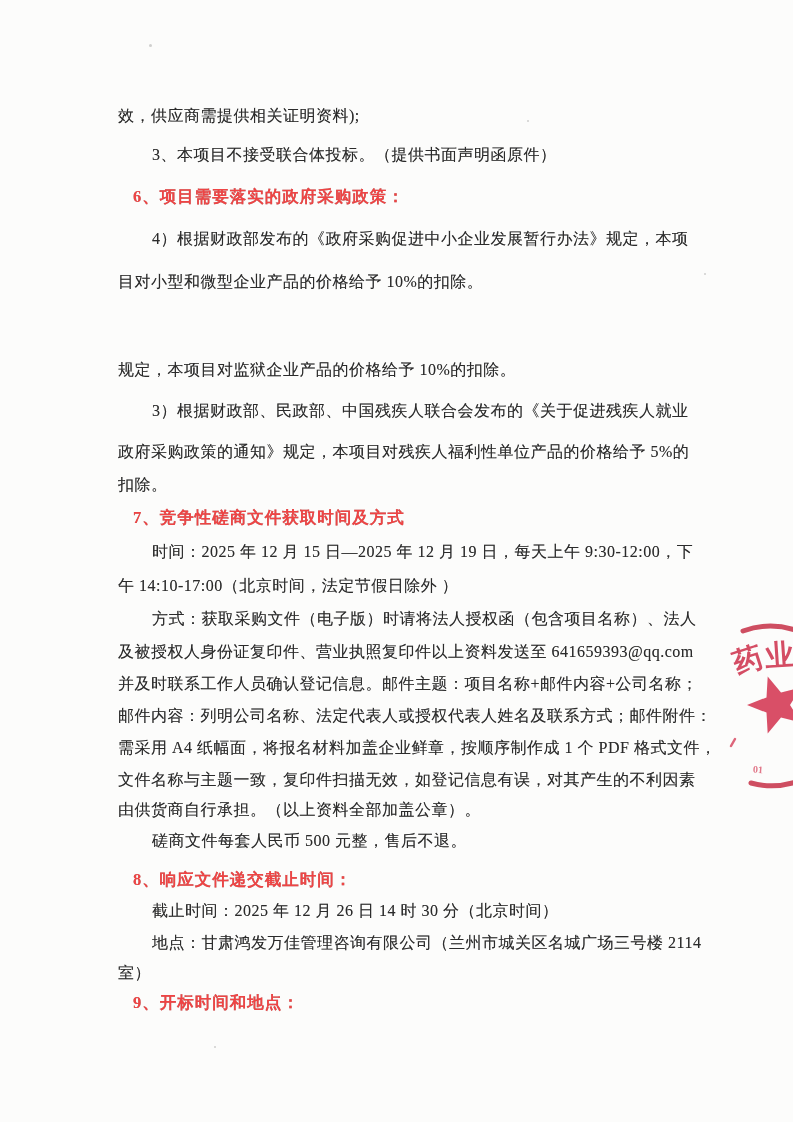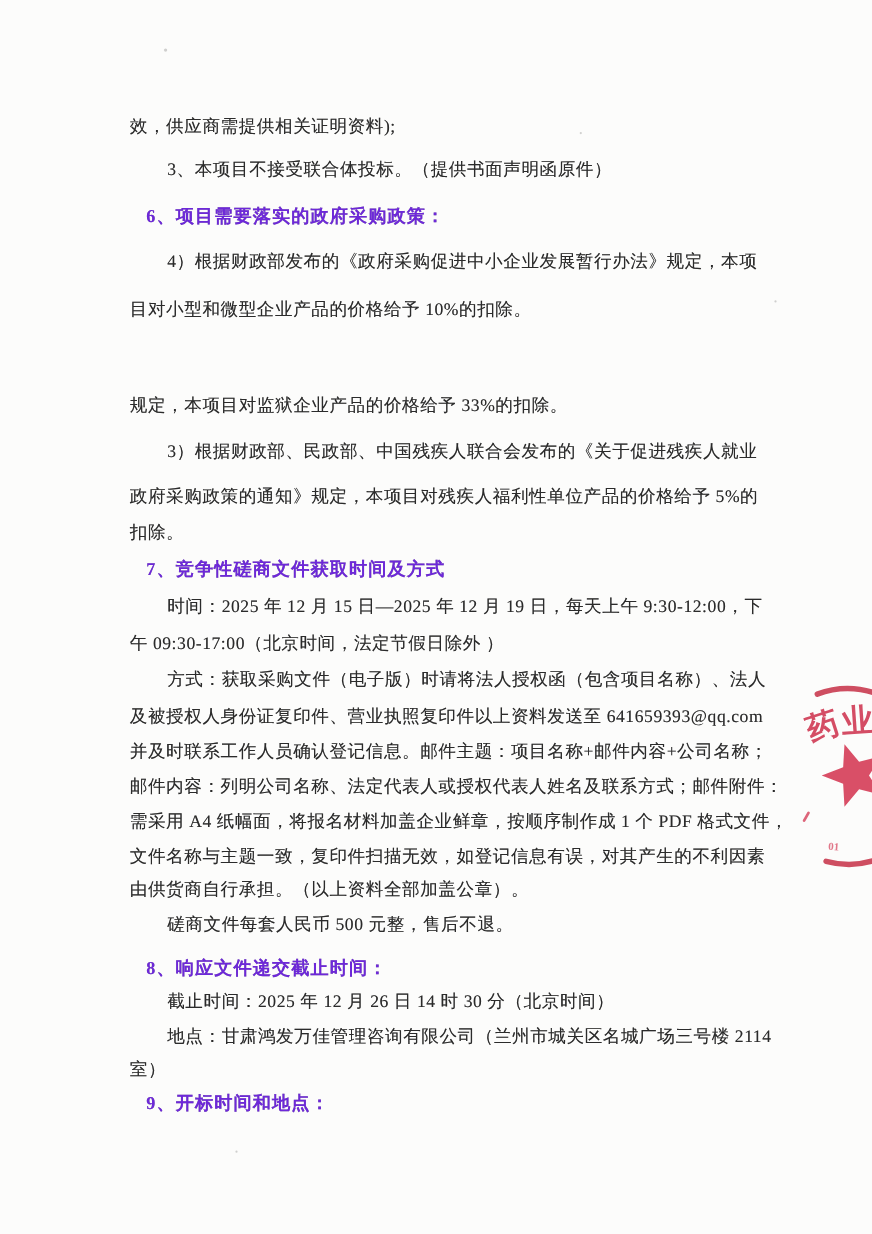--- a/index.html
+++ b/index.html
@@ -18,21 +18,21 @@
     line-height: 22px;
     color: #2b2b2b;
     white-space: pre;
     letter-spacing: 0.5px;
     text-shadow: 0 0 0.4px #55555588;
   }
   .line.indent { left: 152px; }
   .line.heading {
     left: 133px;
     font-weight: bold;
-    color: #6d28d9;
+    color: #ef4444;
     font-size: 16.5px;
     letter-spacing: 1px;
   }
   .stamp {
     position: absolute;
     left: 723px;
     top: 615px;
     width: 70px;
     height: 185px;
     pointer-events: none;
@@ -52,27 +52,27 @@
 </head>
 <body>
 
 <div class="page">
 
   <div class="line" style="top:105px">效，供应商需提供相关证明资料);</div>
   <div class="line indent" style="top:144px">3、本项目不接受联合体投标。（提供书面声明函原件）</div>
   <div class="line heading" style="top:186px">6、项目需要落实的政府采购政策：</div>
   <div class="line indent" style="top:228px">4）根据财政部发布的《政府采购促进中小企业发展暂行办法》规定，本项</div>
   <div class="line" style="top:271px">目对小型和微型企业产品的价格给予 10%的扣除。</div>
-  <div class="line" style="top:359px">规定，本项目对监狱企业产品的价格给予 33%的扣除。</div>
+  <div class="line" style="top:359px">规定，本项目对监狱企业产品的价格给予 10%的扣除。</div>
   <div class="line indent" style="top:400px">3）根据财政部、民政部、中国残疾人联合会发布的《关于促进残疾人就业</div>
   <div class="line" style="top:441px">政府采购政策的通知》规定，本项目对残疾人福利性单位产品的价格给予 5%的</div>
   <div class="line" style="top:474px">扣除。</div>
   <div class="line heading" style="top:507px">7、竞争性磋商文件获取时间及方式</div>
   <div class="line indent" style="top:541px">时间：2025 年 12 月 15 日—2025 年 12 月 19 日，每天上午 9:30-12:00，下</div>
-  <div class="line" style="top:575px">午 09:30-17:00（北京时间，法定节假日除外 ）</div>
+  <div class="line" style="top:575px">午 14:10-17:00（北京时间，法定节假日除外 ）</div>
   <div class="line indent" style="top:608px">方式：获取采购文件（电子版）时请将法人授权函（包含项目名称）、法人</div>
   <div class="line" style="top:641px">及被授权人身份证复印件、营业执照复印件以上资料发送至 641659393@qq.com</div>
   <div class="line" style="top:673px">并及时联系工作人员确认登记信息。邮件主题：项目名称+邮件内容+公司名称；</div>
   <div class="line" style="top:705px">邮件内容：列明公司名称、法定代表人或授权代表人姓名及联系方式；邮件附件：</div>
   <div class="line" style="top:737px">需采用 A4 纸幅面，将报名材料加盖企业鲜章，按顺序制作成 1 个 PDF 格式文件，</div>
   <div class="line" style="top:769px">文件名称与主题一致，复印件扫描无效，如登记信息有误，对其产生的不利因素</div>
   <div class="line" style="top:799px">由供货商自行承担。（以上资料全部加盖公章）。</div>
   <div class="line indent" style="top:830px">磋商文件每套人民币 500 元整，售后不退。</div>
   <div class="line heading" style="top:869px">8、响应文件递交截止时间：</div>
   <div class="line indent" style="top:900px">截止时间：2025 年 12 月 26 日 14 时 30 分（北京时间）</div>

